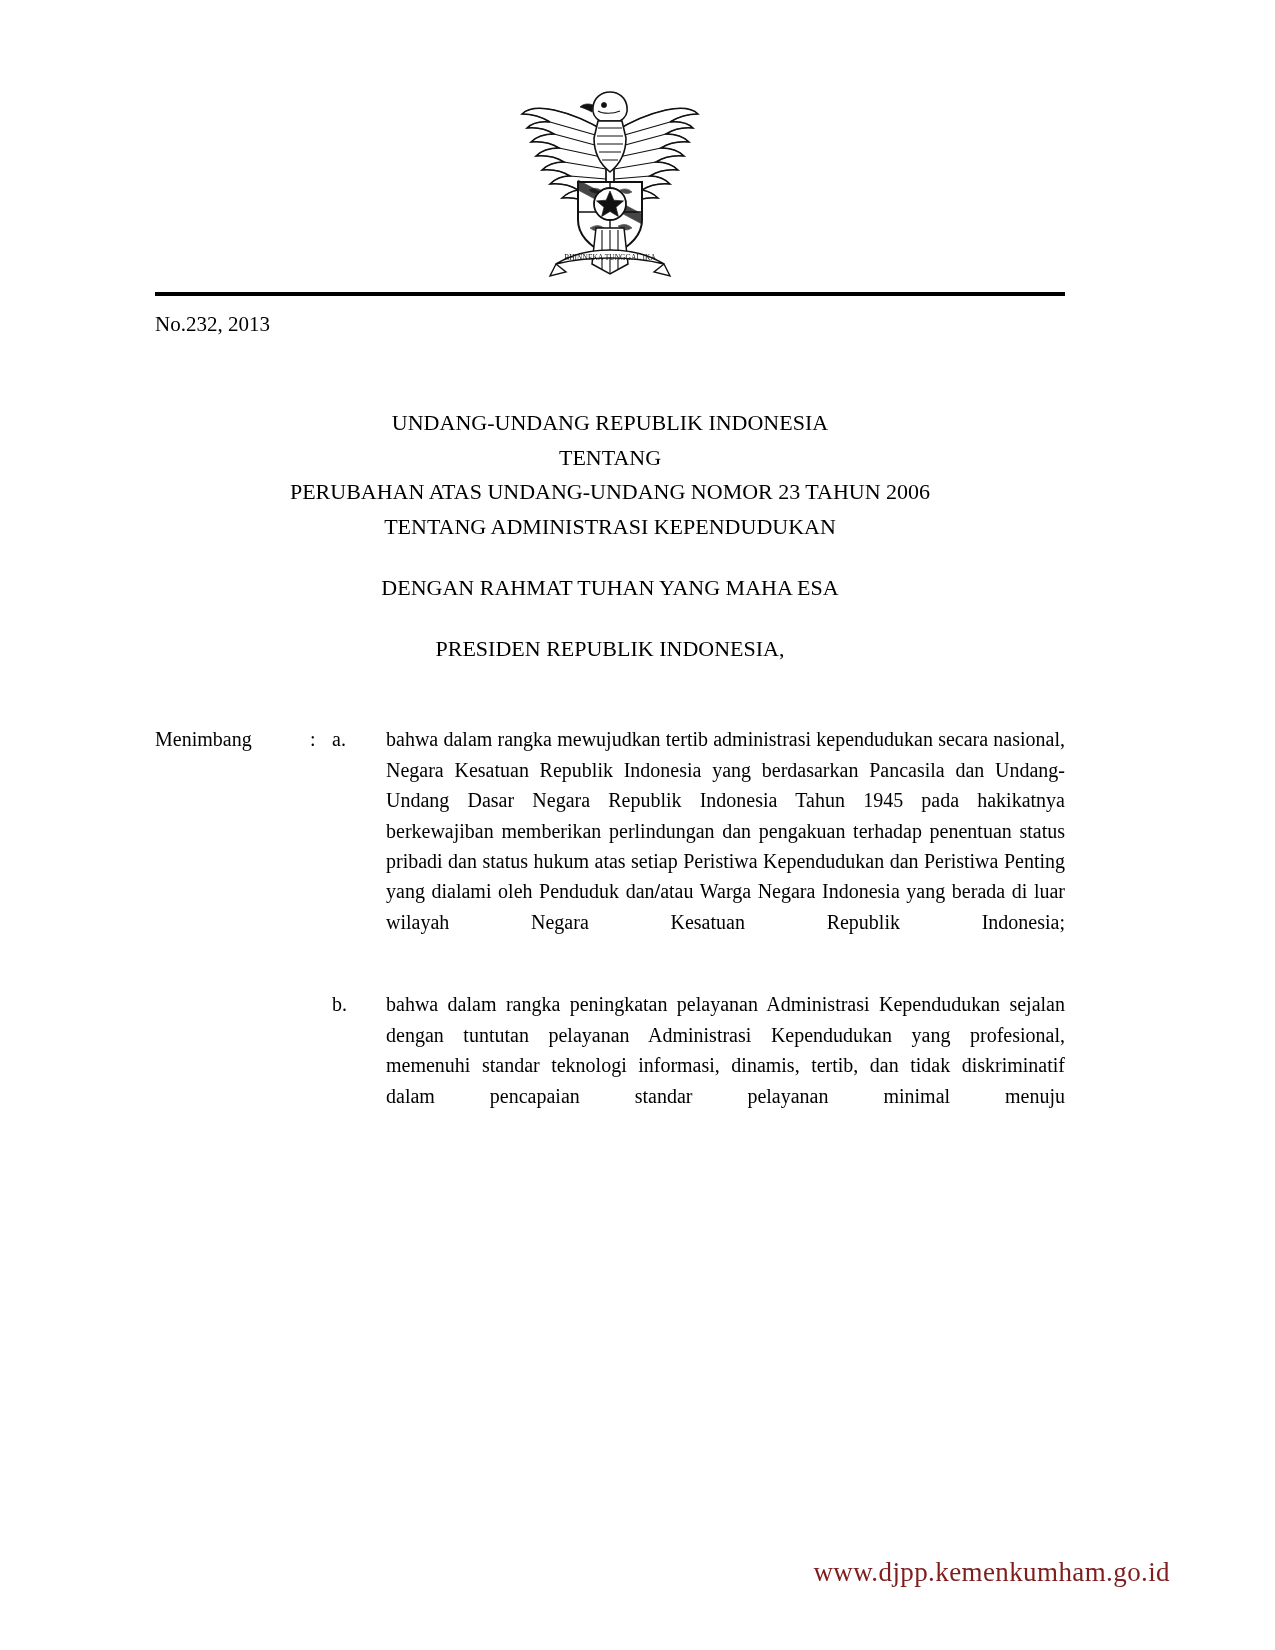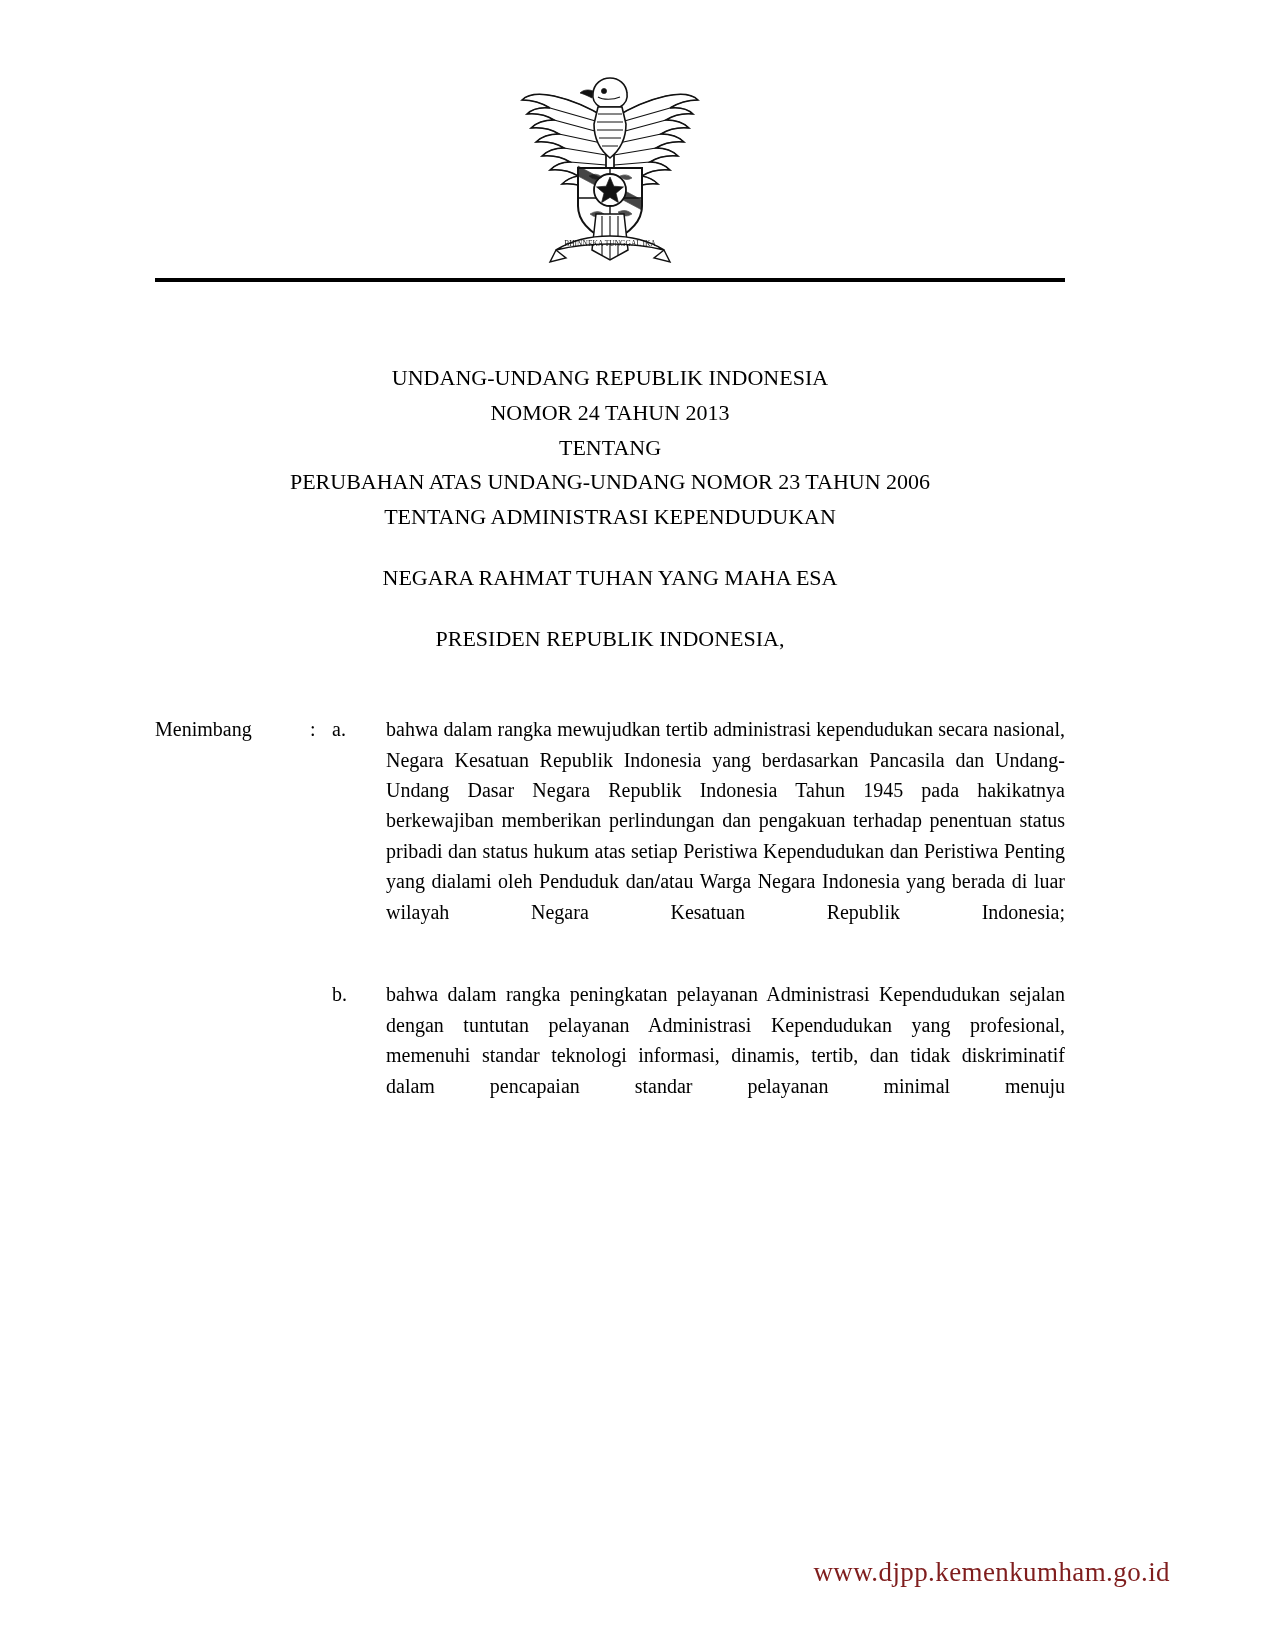--- a/index.html
+++ b/index.html
@@ -16,21 +16,21 @@
     width: 1275px;
     height: 1650px;
     margin: 0 auto;
     background: #ffffff;
     overflow: hidden;
     box-sizing: border-box;
   }
   .content {
     position: absolute;
     left: 155px;
-    top: 2px;
+    top: 16px;
     width: 910px;
   }
 
   
   .emblem-wrap {
     margin-top: 62px;
     display: flex;
     justify-content: center;
   }
   .emblem {
@@ -199,30 +199,30 @@
         </g>
       </svg>
     </div>
 
     <div class="masthead">
     </div>
 
     <hr class="rule">
 
     <div class="header-row">
+      <div class="header-no">No.232, 2013</div>
     </div>
 
     <div class="title-block">
       <span class="title-line">UNDANG-UNDANG REPUBLIK INDONESIA</span>
-      <span class="title-line">NOMOR 24 TAHUN 2013</span>
       <span class="title-line">TENTANG</span>
       <span class="title-line">PERUBAHAN ATAS UNDANG-UNDANG NOMOR 23 TAHUN 2006</span>
       <span class="title-line">TENTANG ADMINISTRASI KEPENDUDUKAN</span>
       <span class="title-gap"></span>
-      <span class="title-line">NEGARA RAHMAT TUHAN YANG MAHA ESA</span>
+      <span class="title-line">DENGAN RAHMAT TUHAN YANG MAHA ESA</span>
       <span class="title-gap"></span>
       <span class="title-line">PRESIDEN REPUBLIK INDONESIA,</span>
     </div>
 
     <div class="considerations">
 
       <div class="clause">
         <div class="clause-label">Menimbang</div>
         <div class="clause-colon">:</div>
         <div class="clause-marker">a.</div>

